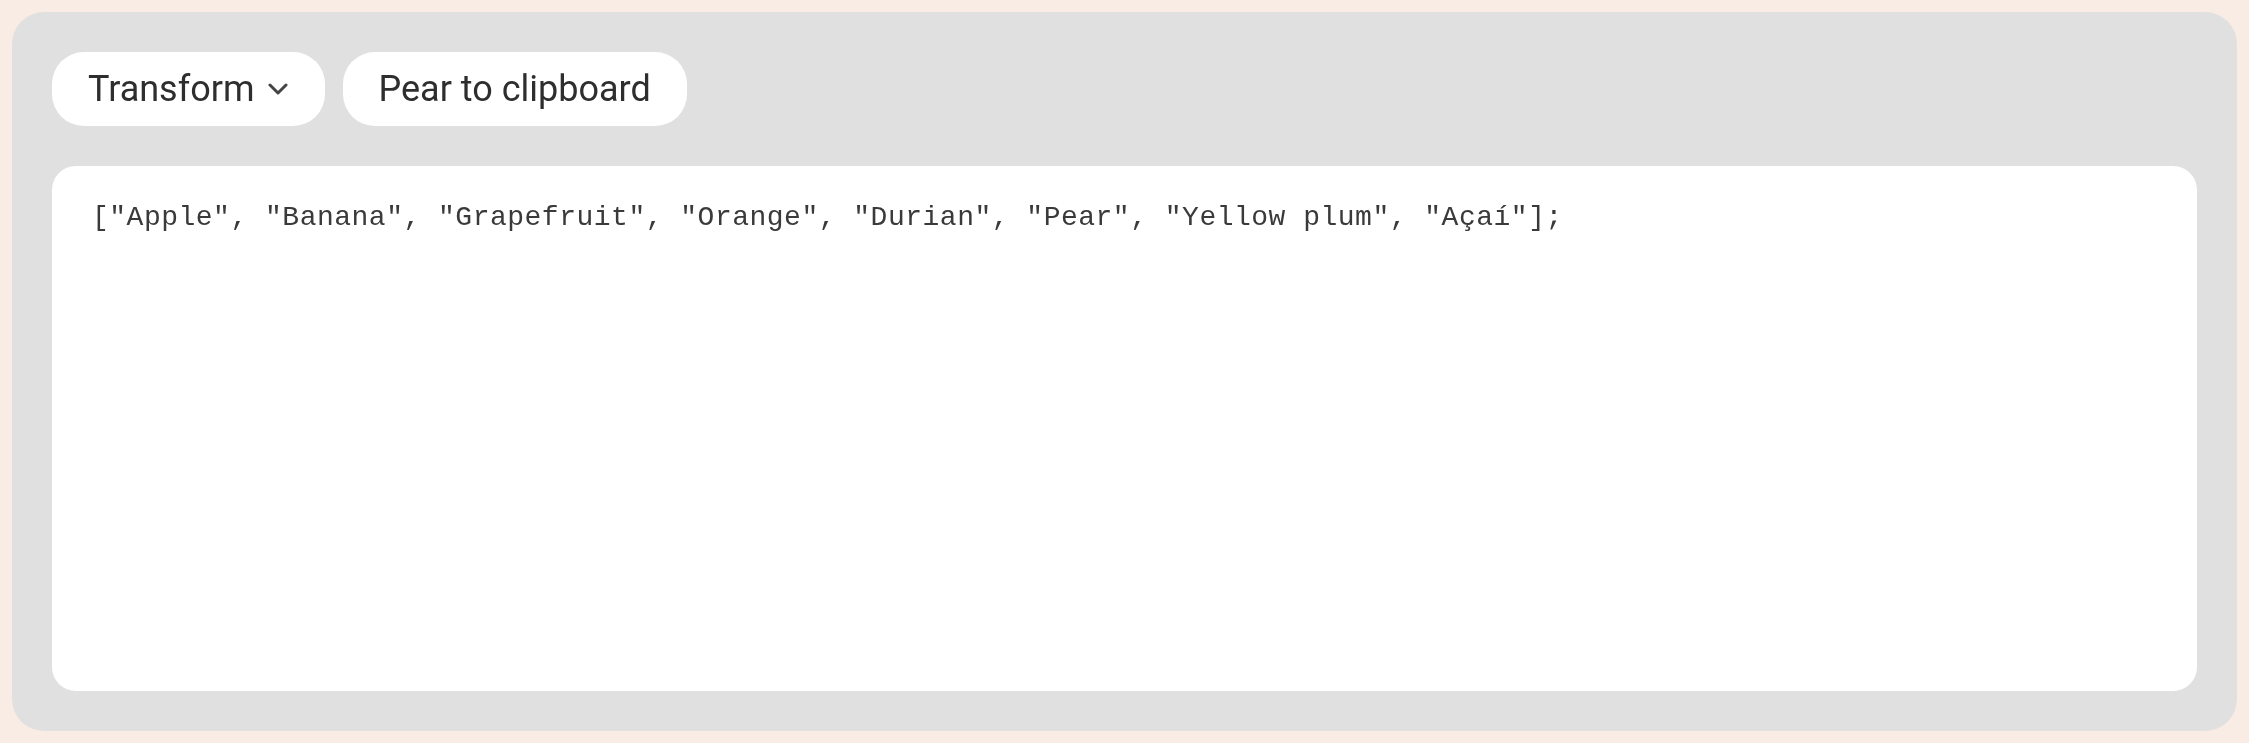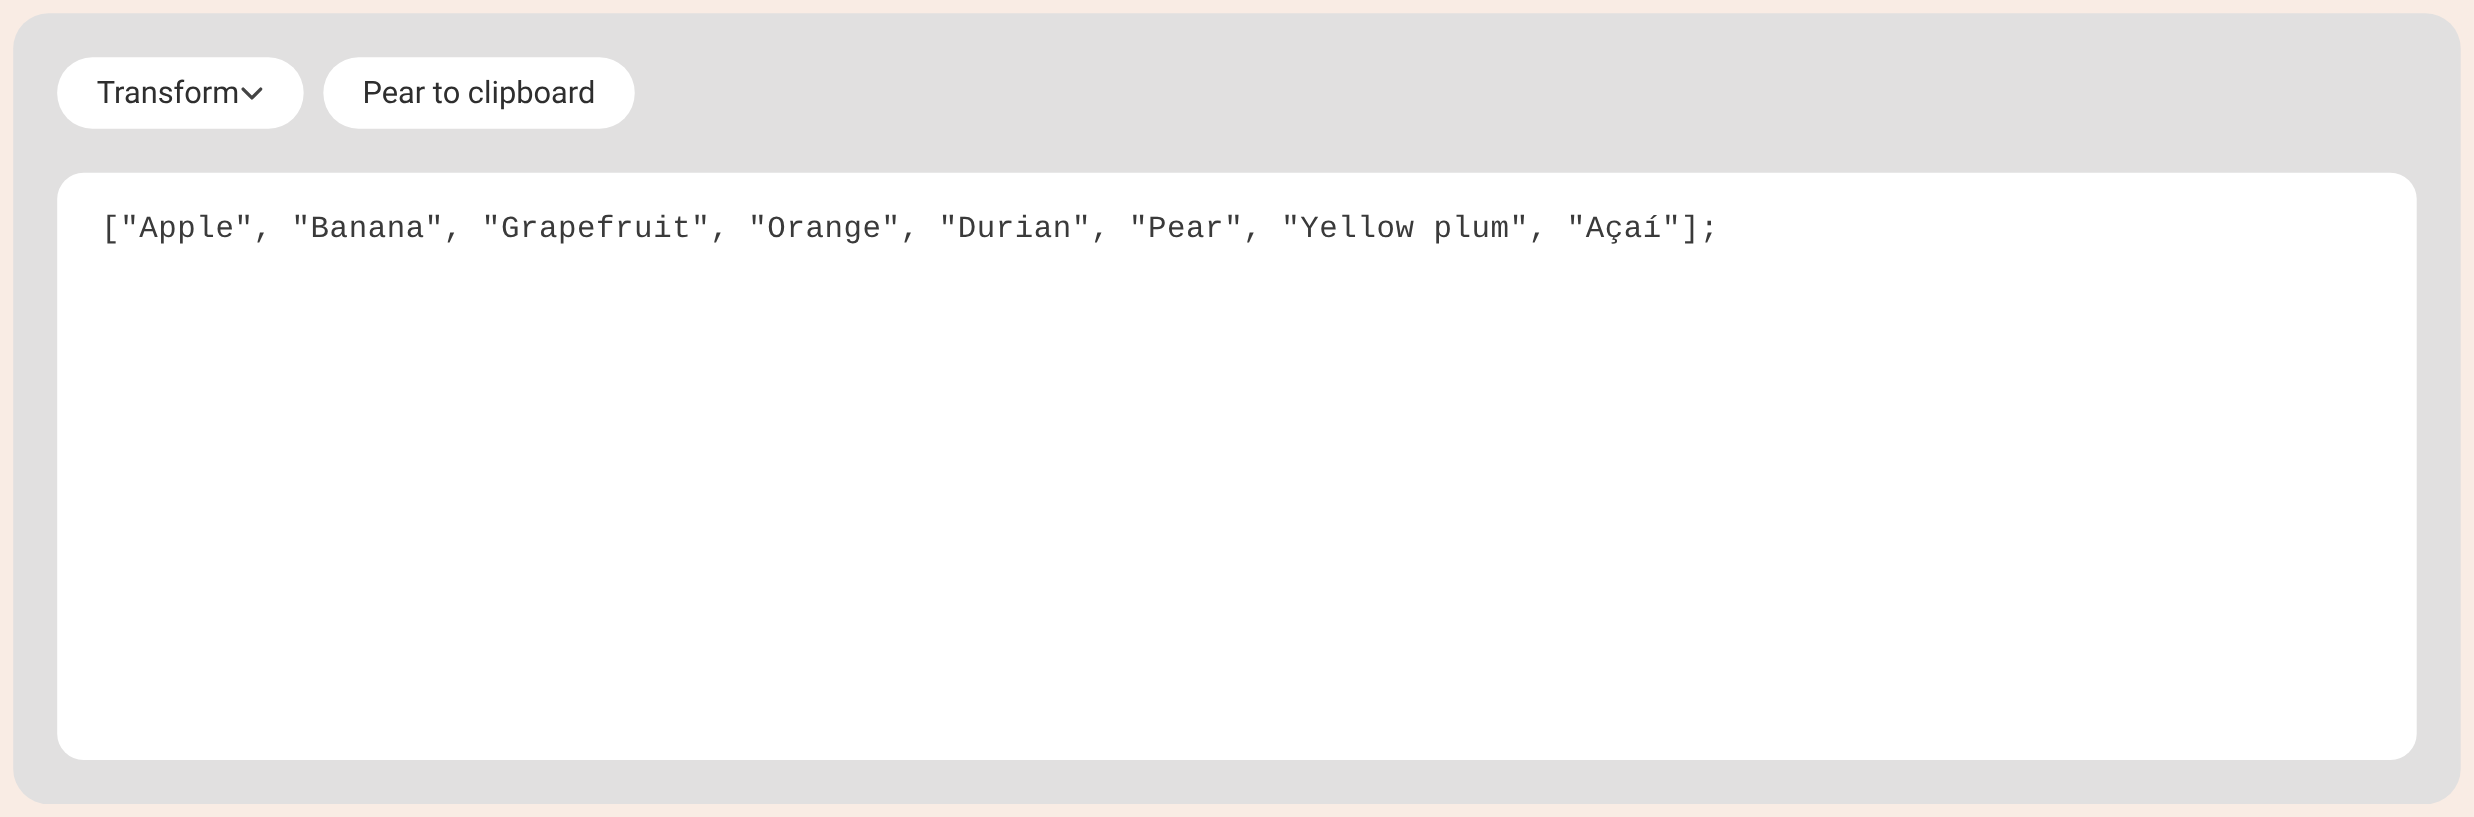--- a/index.html
+++ b/index.html
@@ -70,25 +70,26 @@
     .button-group {
       display: flex;
       gap: 18px;
     }
     
     .pill-button {
       background-color: #ffffff;
       border: none;
       border-radius: 32px;
       padding: 16px 36px;
-      font-size: 28px;
+      font-size: 36px;
       color: #2e2e2e;
       cursor: pointer;
       display: flex;
       align-items: center;
+      gap: 12px;
       font-family: inherit;
       font-weight: 400;
     }
     
     .pill-button .chevron-icon svg {
       width: 20px;
       height: 14px;
     }
     
     .output-area {

